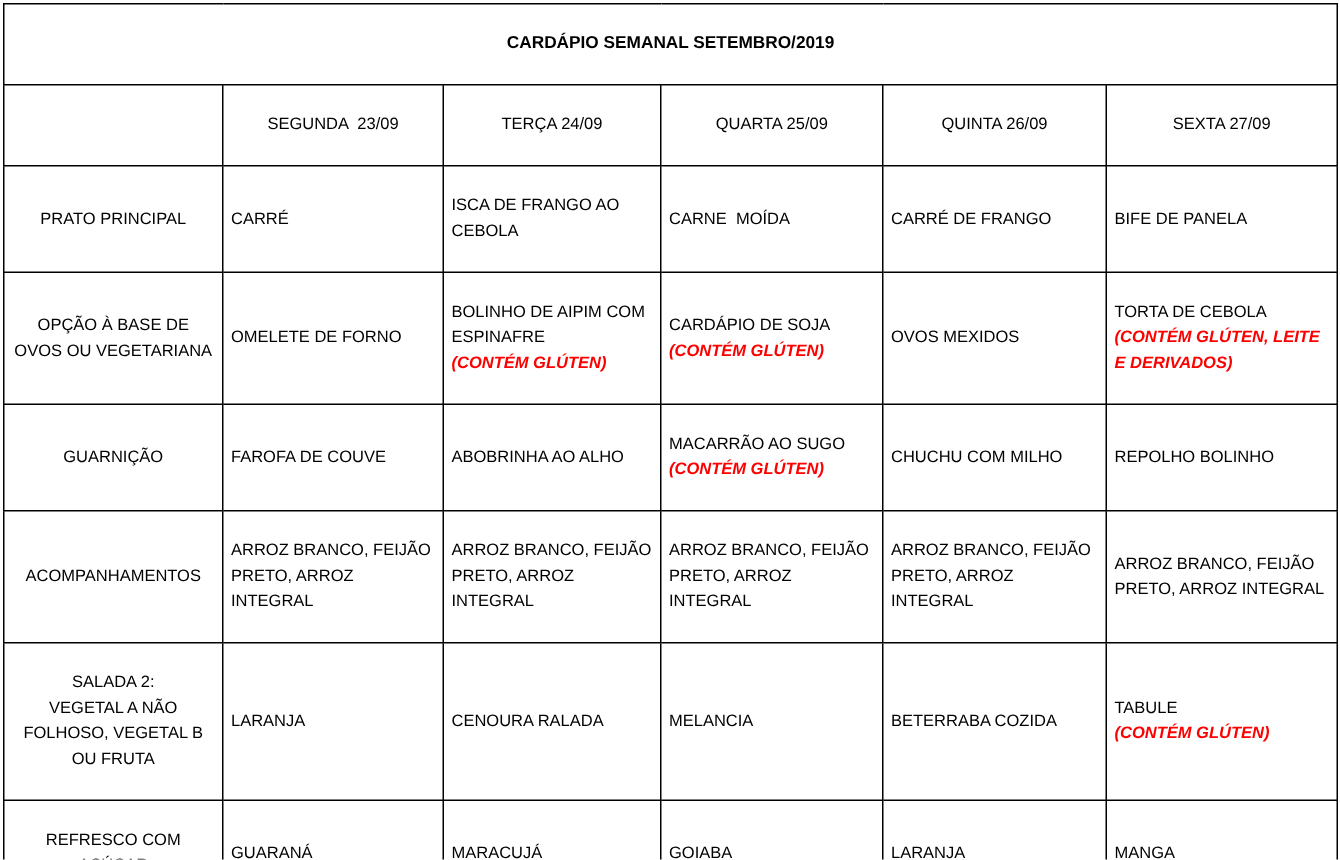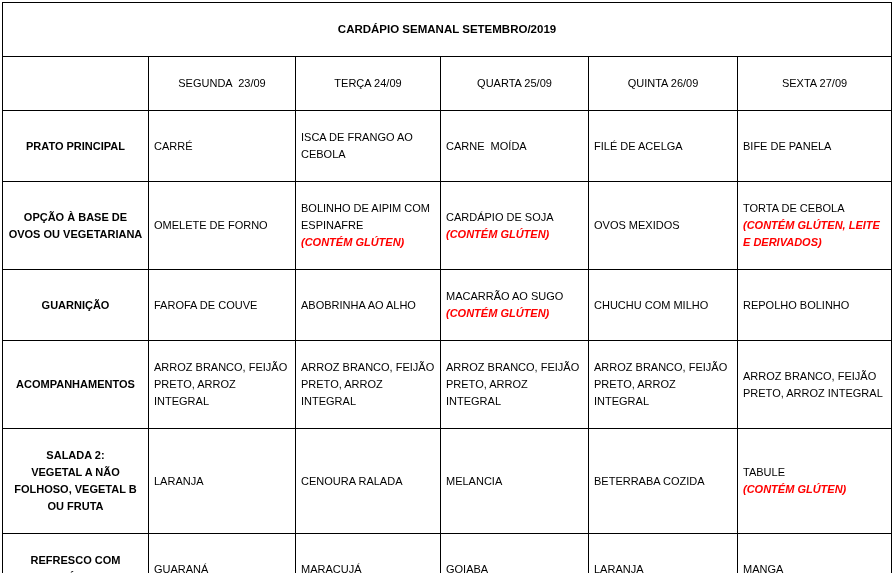--- a/index.html
+++ b/index.html
@@ -19,21 +19,21 @@
   }
   th, td {
     border: 1px solid var(--border-color);
     vertical-align: middle;
     padding: 18px 5px;
     font-size: 11px;
     line-height: 17px;
   }
   .title-cell { font-weight: bold; font-size: 11.5px; }
   .day { font-weight: normal; white-space: pre-wrap; }
-  .label { font-weight: bold; white-space: pre-line; }
+  .label { font-weight: normal; white-space: pre-line; }
   .txt { display: block; white-space: pre-wrap; font-weight: normal; }
   .note {
     display: block;
     color: var(--note-red);
     font-weight: bold;
     font-style: italic;
     white-space: pre-wrap;
   }
   .note:empty { display: none; }
   tr.r-title  { height: 33px; }
@@ -77,21 +77,21 @@
       <td>
           <span class="txt">CARRÉ</span>
         </td>
       <td>
           <span class="txt">ISCA DE FRANGO AO CEBOLA</span>
         </td>
       <td>
           <span class="txt">CARNE  MOÍDA</span>
         </td>
       <td>
-          <span class="txt">FILÉ DE ACELGA</span>
+          <span class="txt">CARRÉ DE FRANGO</span>
         </td>
       <td>
           <span class="txt">BIFE DE PANELA</span>
         </td>
     </tr>
 
     <tr class="r-1">
       <th class="label">OPÇÃO À BASE DE OVOS OU VEGETARIANA</th>
       <td>
           <span class="txt">OMELETE DE FORNO</span>

